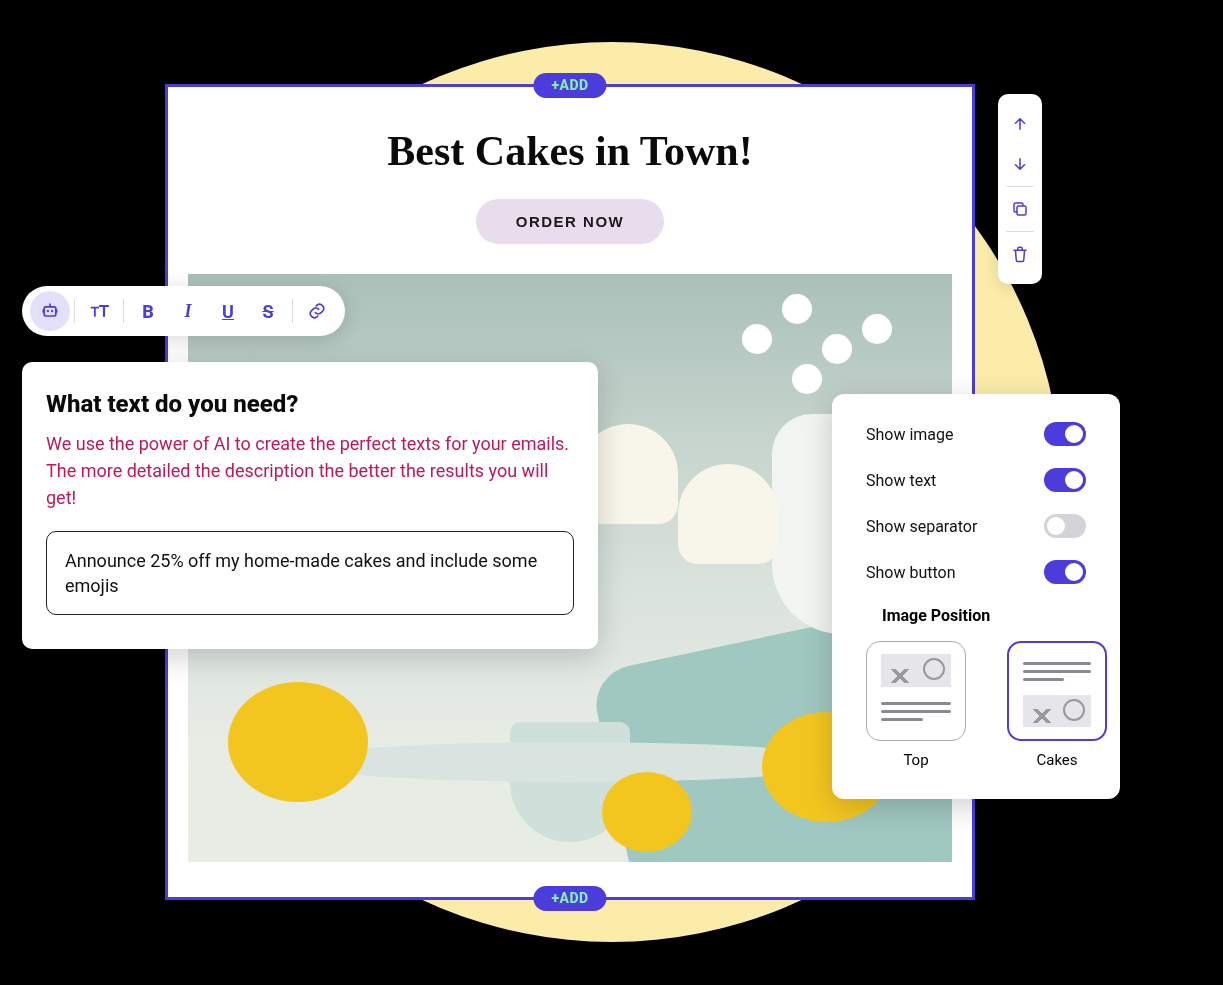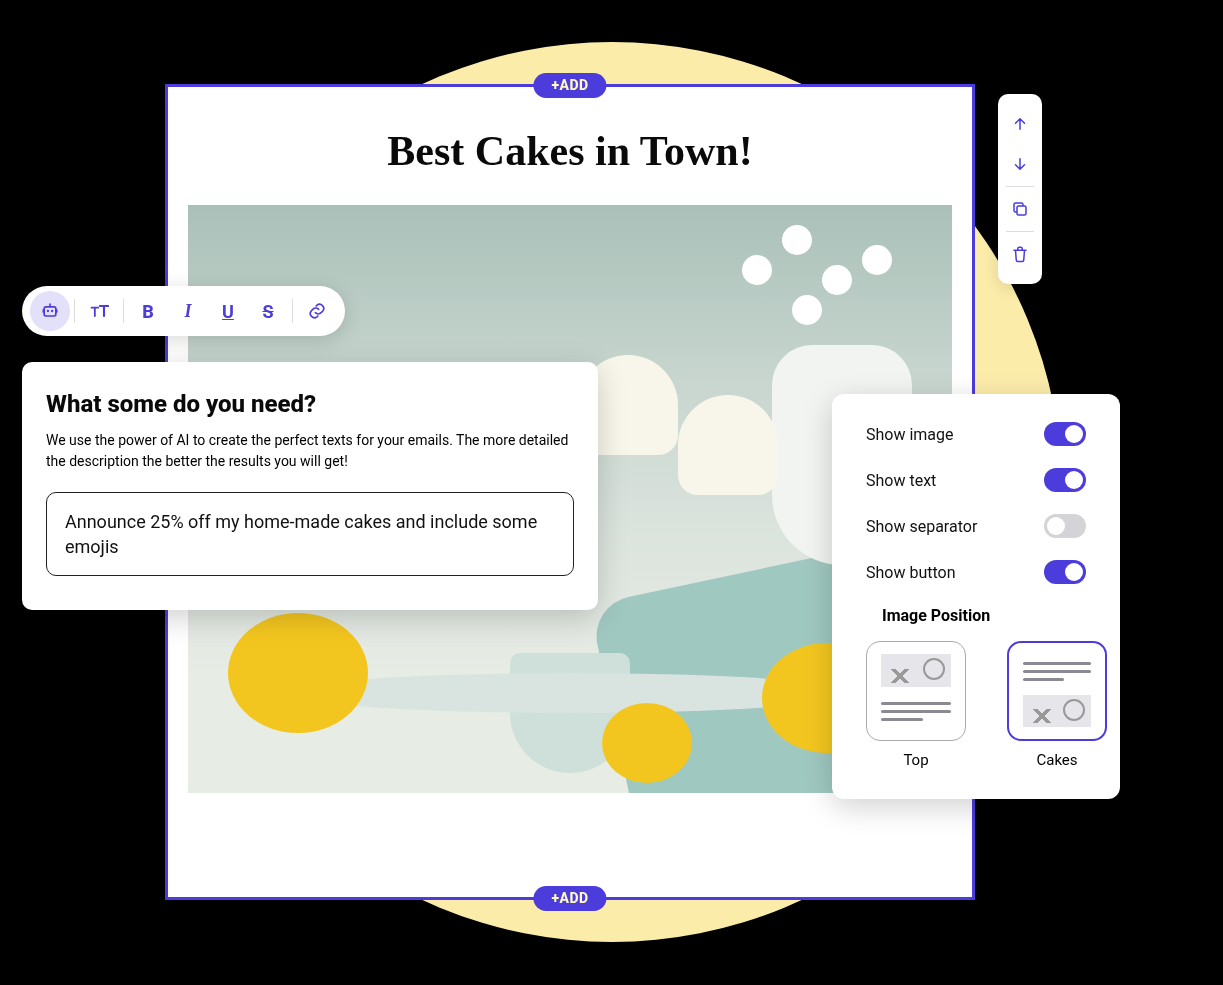--- a/index.html
+++ b/index.html
@@ -25,21 +25,21 @@
   left: 165px;
   top: 84px;
   width: 810px;
   height: 816px;
   border: 3px solid #4c3cdb;
   background: #fff;
 }
 .add-badge {
   position: absolute;
   background: #4c3cdb;
-  color: #fef9c3;
+  color: #86efac;
   font-weight: 800;
   font-size: 14px;
   letter-spacing: 0.5px;
   padding: 4px 18px 5px;
   border-radius: 14px;
   left: 50%;
   transform: translateX(-50%);
   display: flex;
   align-items: center;
   gap: 2px;
@@ -177,21 +177,21 @@
   position: absolute;
   left: 22px;
   top: 362px;
   width: 576px;
   background: #fff;
   border-radius: 10px;
   box-shadow: 0 8px 30px rgba(0,0,0,0.18);
   padding: 28px 24px 30px;
 }
 .ai-title { font-size: 24px; font-weight: 800; color: #0a0a0a; margin-bottom: 12px; }
-.ai-desc { font-size: 14px; line-height: 1.5; color: #000000; margin-bottom: 20px; }
+.ai-desc { font-size: 18px; line-height: 1.5; color: #be185d; margin-bottom: 20px; }
 .ai-input {
   width: 100%;
   border: 1.5px solid #222;
   border-radius: 10px;
   padding: 16px 18px;
   font-size: 18px;
   line-height: 1.4;
   font-family: inherit;
   resize: none;
   color: #111;
@@ -316,20 +316,21 @@
 <body>
 
 <div class="yellow-circle"></div>
 
 <div class="canvas">
   <div class="add-badge add-top">
     <span>+ADD</span>
   </div>
 
   <h1 class="hero-title">Best Cakes in Town!</h1>
+  <button class="cta">ORDER NOW</button>
 
   <div class="hero-image">
     <div class="cloth"></div>
     <div class="pitcher"></div>
     <div class="flowers">
       <div class="flower f1"></div>
         <div class="flower f2"></div>
         <div class="flower f3"></div>
         <div class="flower f4"></div>
         <div class="flower f5"></div>
@@ -373,21 +374,21 @@
   <div class="fmt-btn" style="text-decoration:line-through;font-weight:700;">S</div>
   <div class="fmt-sep"></div>
   <div class="fmt-btn">
     <svg class="fmt-icon" viewBox="0 0 24 24">
         <path d="M10 14a5 5 0 0 0 7 0l2-2a5 5 0 0 0-7-7l-1 1M14 10a5 5 0 0 0-7 0l-2 2a5 5 0 0 0 7 7l1-1" fill="none" stroke="#4c3cdb" stroke-width="2" stroke-linecap="round"></path>
       </svg>
   </div>
 </div>
 
 <div class="ai-panel">
-  <div class="ai-title">What some do you need?</div>
+  <div class="ai-title">What text do you need?</div>
   <div class="ai-desc">We use the power of AI to create the perfect texts for your emails. The more detailed the description the better the results you will get!</div>
   <textarea class="ai-input" rows="2" style="">Announce 25% off my home-made cakes and include some emojis</textarea>
 </div>
 
 <div class="vbar">
   <div class="vbar-btn">
     <svg width="18" height="18" viewBox="0 0 24 24">
         <path d="M12 19V5M6 11l6-6 6 6" fill="none" stroke="#4c3cdb" stroke-width="2" stroke-linecap="round" stroke-linejoin="round"></path>
       </svg>
   </div>

